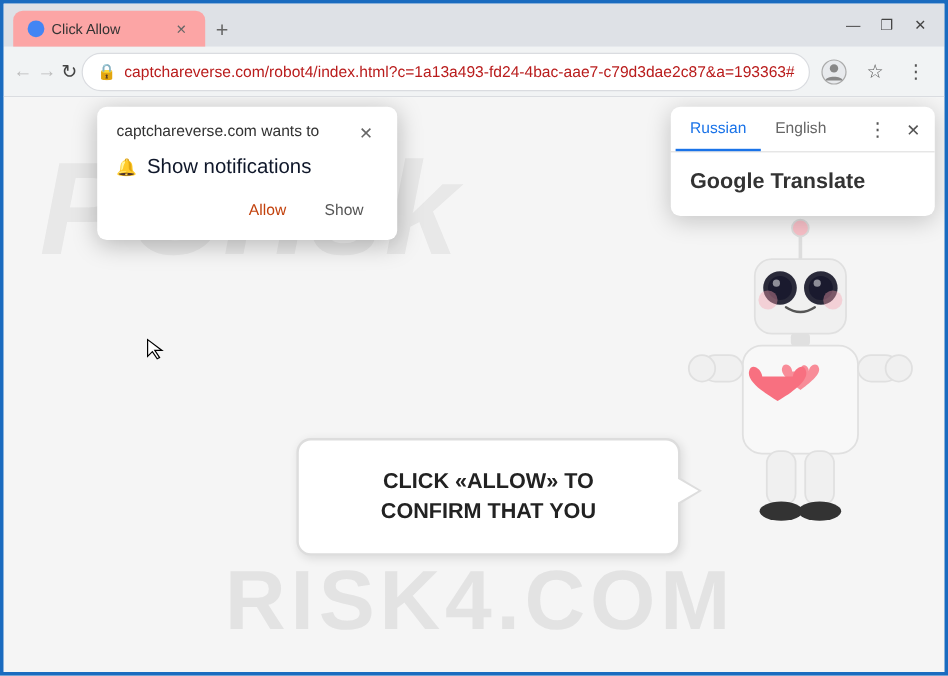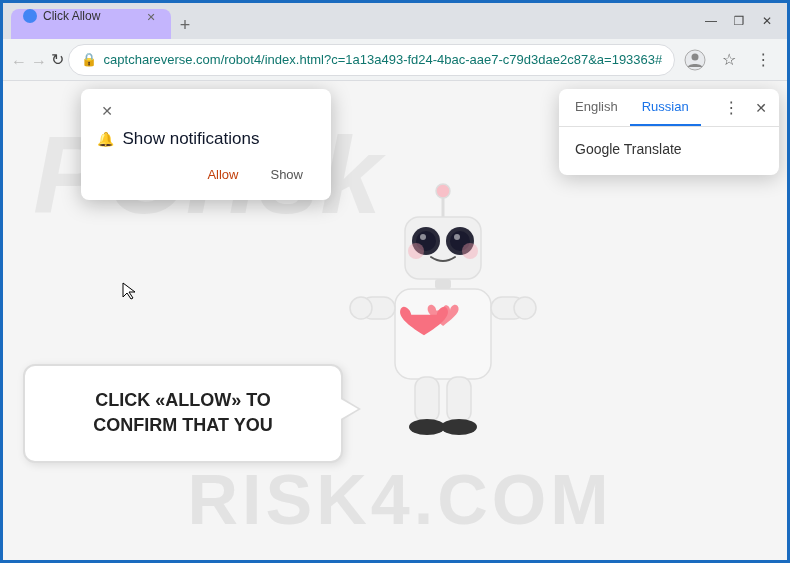--- a/index.html
+++ b/index.html
@@ -30,21 +30,22 @@
       gap: 4px;
     }
     .tab-area {
       display: flex;
       align-items: flex-end;
       flex: 1;
       height: 100%;
     }
     .tab {
       display: flex;
-      background: #c4b5fd;
+      align-items: center;
+      background: #fca5a5;
       border-radius: 8px 8px 0 0;
       padding: 0 12px;
       height: 30px;
       gap: 6px;
       font-size: 12px;
       color: #333;
       min-width: 160px;
     }
     .tab-favicon {
       width: 14px;
@@ -129,21 +130,21 @@
       font-size: 13px;
       color: #333;
     }
     .lock-icon {
       color: #555;
       font-size: 13px;
     }
     .url-text {
       flex: 1;
       font-size: 13px;
-      color: #0f766e;
+      color: #b91c1c;
       white-space: nowrap;
       overflow: hidden;
       text-overflow: ellipsis;
       text-align: center;
     }
     .toolbar-icons {
       display: flex;
       align-items: center;
       gap: 2px;
     }
@@ -179,21 +180,21 @@
       pointer-events: none;
       z-index: 0;
     }
 
     
     .page-content {
       position: absolute;
       inset: 0;
       display: flex;
       align-items: center;
-      justify-content: flex-start;
+      justify-content: flex-end;
       z-index: 1;
       padding: 20px;
     }
 
     
     .speech-bubble-wrapper {
       display: flex;
       align-items: flex-end;
       gap: 0;
     }
@@ -358,23 +359,24 @@
     .translate-close {
       padding: 8px;
       font-size: 14px;
       color: #555;
       cursor: pointer;
     }
     .translate-body {
       padding: 8px 16px 12px;
     }
     .translate-service {
-      font-size: 14px;
+      font-size: 18px;
       color: #333;
       padding: 6px 0;
+      font-weight: bold;
     }
 
     
     .cursor {
       position: absolute;
       z-index: 20;
       pointer-events: none;
     }
     .cursor svg {
       width: 20px;
@@ -478,36 +480,37 @@
 
             <ellipse cx="84" cy="248" rx="18" ry="8" fill="#333"></ellipse>
             <ellipse cx="116" cy="248" rx="18" ry="8" fill="#333"></ellipse>
           </svg>
         </div>
       </div>
     </div>
 
     <div class="notification-popup">
       <div class="popup-header">
+        <span class="popup-title">captchareverse.com wants to</span>
         <span class="popup-close">✕</span>
       </div>
       <div class="popup-notification-row">
         <span class="bell-icon">🔔</span>
         <span class="notification-label">Show notifications</span>
       </div>
       <div class="popup-actions">
         <button class="btn-allow">Allow</button>
         <button class="btn-block">Show</button>
       </div>
     </div>
 
     <div class="translate-popup">
       <div class="translate-header">
+        <div class="translate-tab active">Russian</div>
         <div class="translate-tab">English</div>
-        <div class="translate-tab active">Russian</div>
         <span class="translate-more">⋮</span>
         <span class="translate-close">✕</span>
       </div>
       <div class="translate-body">
         <div class="translate-service">Google Translate</div>
       </div>
     </div>
 
     <div class="cursor" style="left:118px; top:200px;">
       <svg viewBox="0 0 20 20" xmlns="http://www.w3.org/2000/svg">

